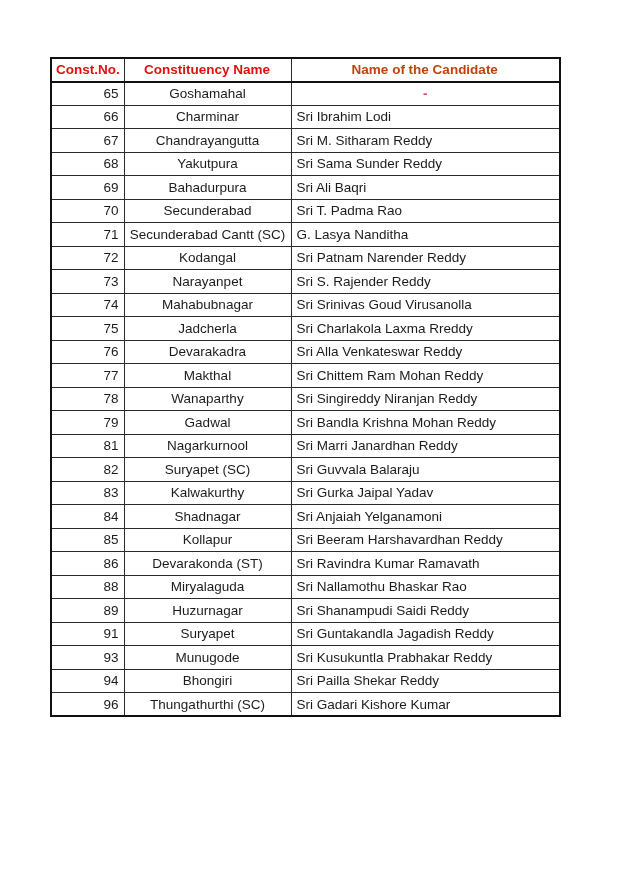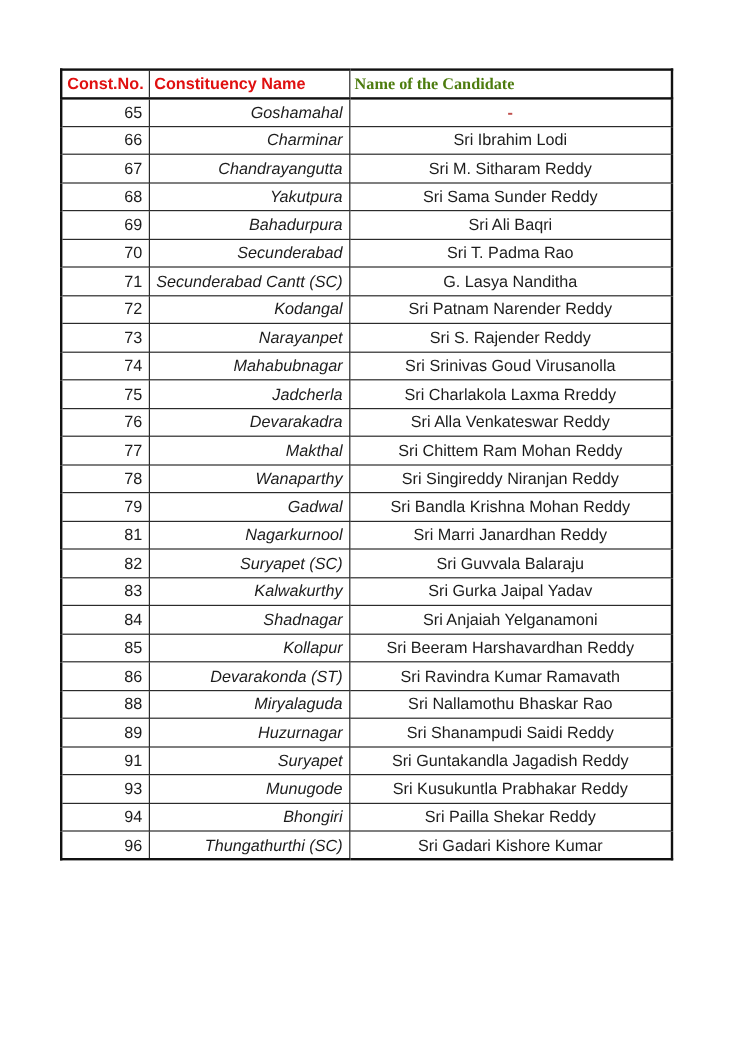--- a/index.html
+++ b/index.html
@@ -41,46 +41,46 @@
   table.candidate-table tr > *:last-child  { border-right: 2px solid #111111; }
   table.candidate-table thead th { border-top: 2px solid #111111; border-bottom: 2px solid #111111; }
   table.candidate-table tbody tr:last-child td { border-bottom: 2px solid #111111; }
 
   col.col-no   { width: 73px; }
   col.col-name { width: 167px; }
   col.col-cand { width: 269px; }
 
   table.candidate-table thead th {
     font-weight: bold;
-    text-align: left;
+    text-align: center;
     padding-left: 4px;
   }
   td.cell-no { text-align: right; padding: 0; }
-  td.cell-constituency { text-align: right; font-style: italic; }
-  td.cell-candidate { text-align: center; }
+  td.cell-constituency { text-align: center; }
+  td.cell-candidate { text-align: left; }
   td.cell-candidate.dash {
     text-align: center;
     font-weight: bold;
   }
 </style>
 </head>
 <body>
 
 <div class="page">
   <table class="candidate-table">
     <colgroup>
       <col class="col-no">
       <col class="col-name">
       <col class="col-cand">
     </colgroup>
     <thead>
       <tr>
         <th style="color: rgb(224, 16, 16);">Const.No.</th>
         <th style="color: rgb(224, 16, 16); margin-top: 25px;">Constituency Name</th>
-        <th style="color: #4d7c0f; font-family: Liberation Serif, serif;">Name of the Candidate</th>
+        <th style="color: #c2410c;">Name of the Candidate</th>
       </tr>
     </thead>
     <tbody>
         <tr>
           <td class="cell-no">65</td>
           <td class="cell-constituency">Goshamahal</td>
           <td class="cell-candidate dash" style="color: rgb(192, 80, 77);">-</td>
         </tr>
         <tr>
           <td class="cell-no">66</td>

